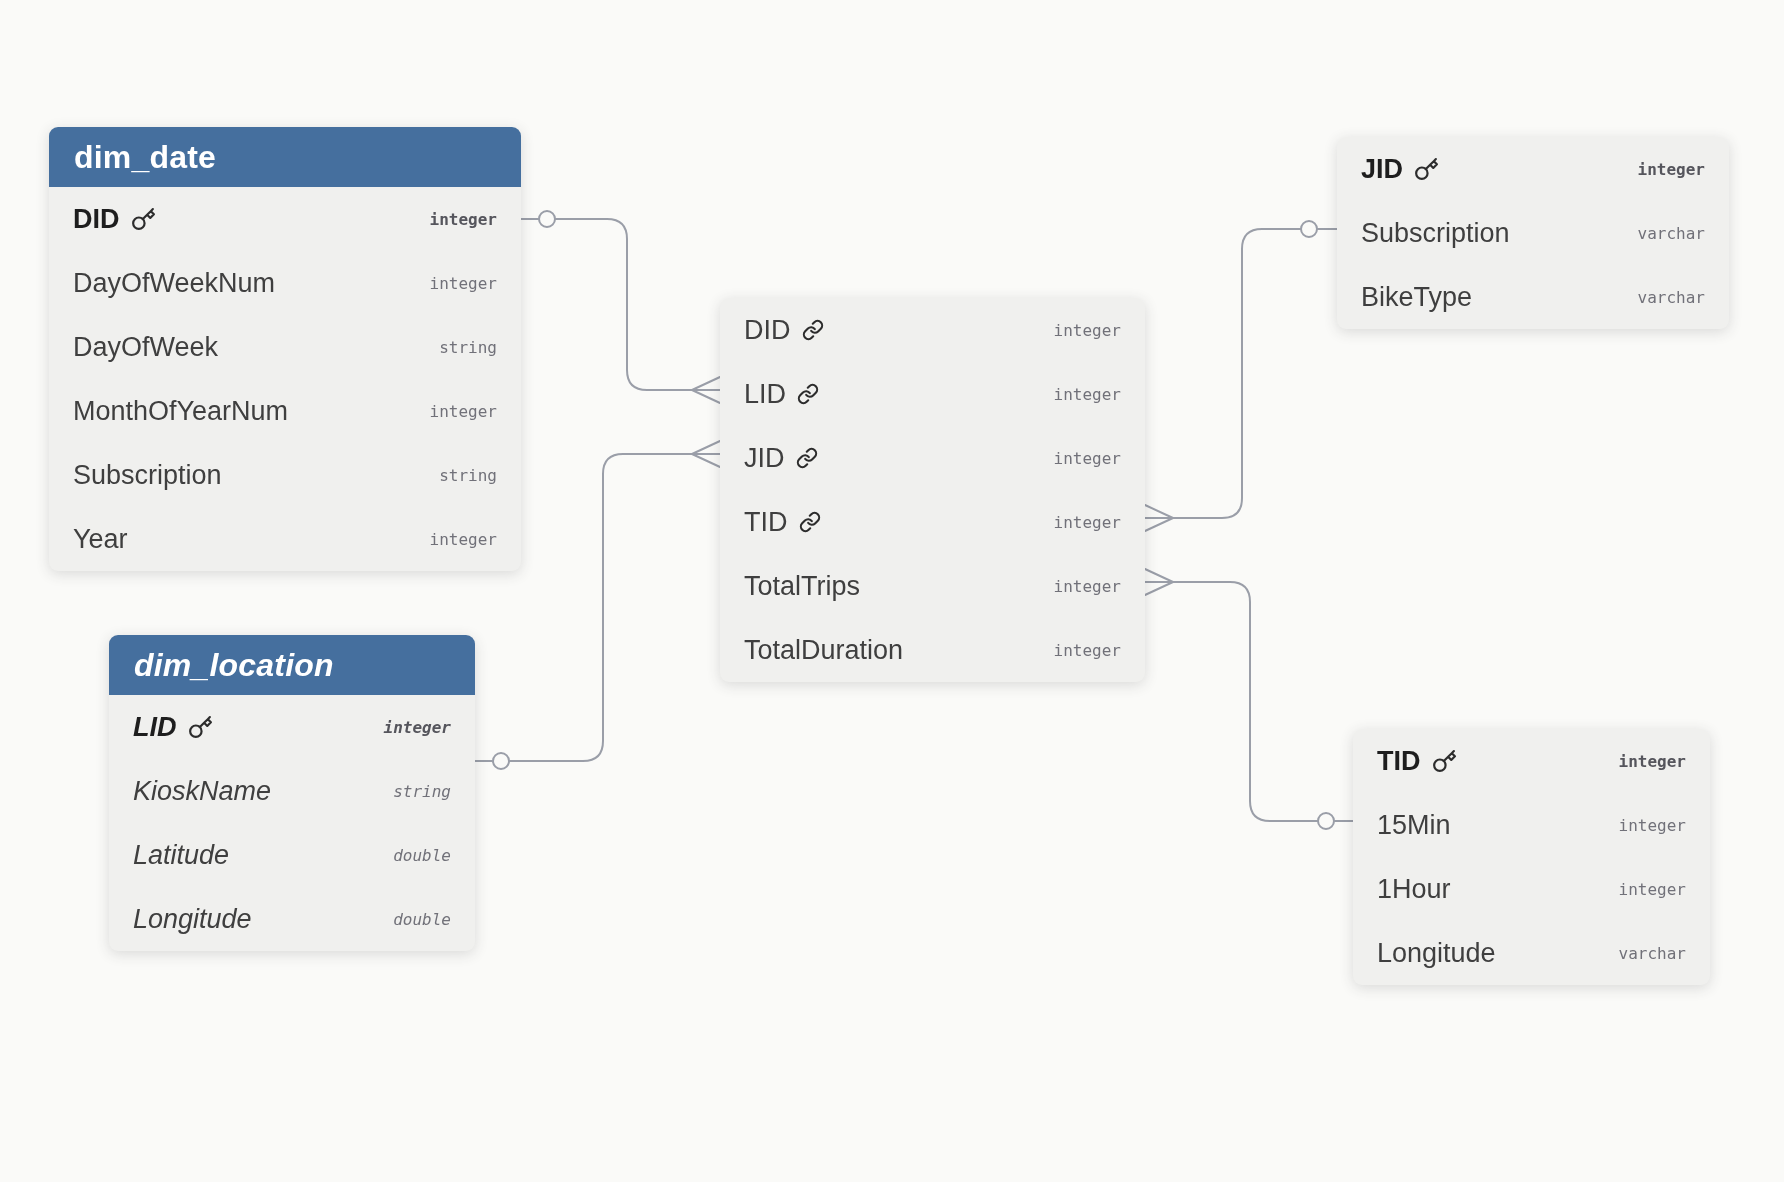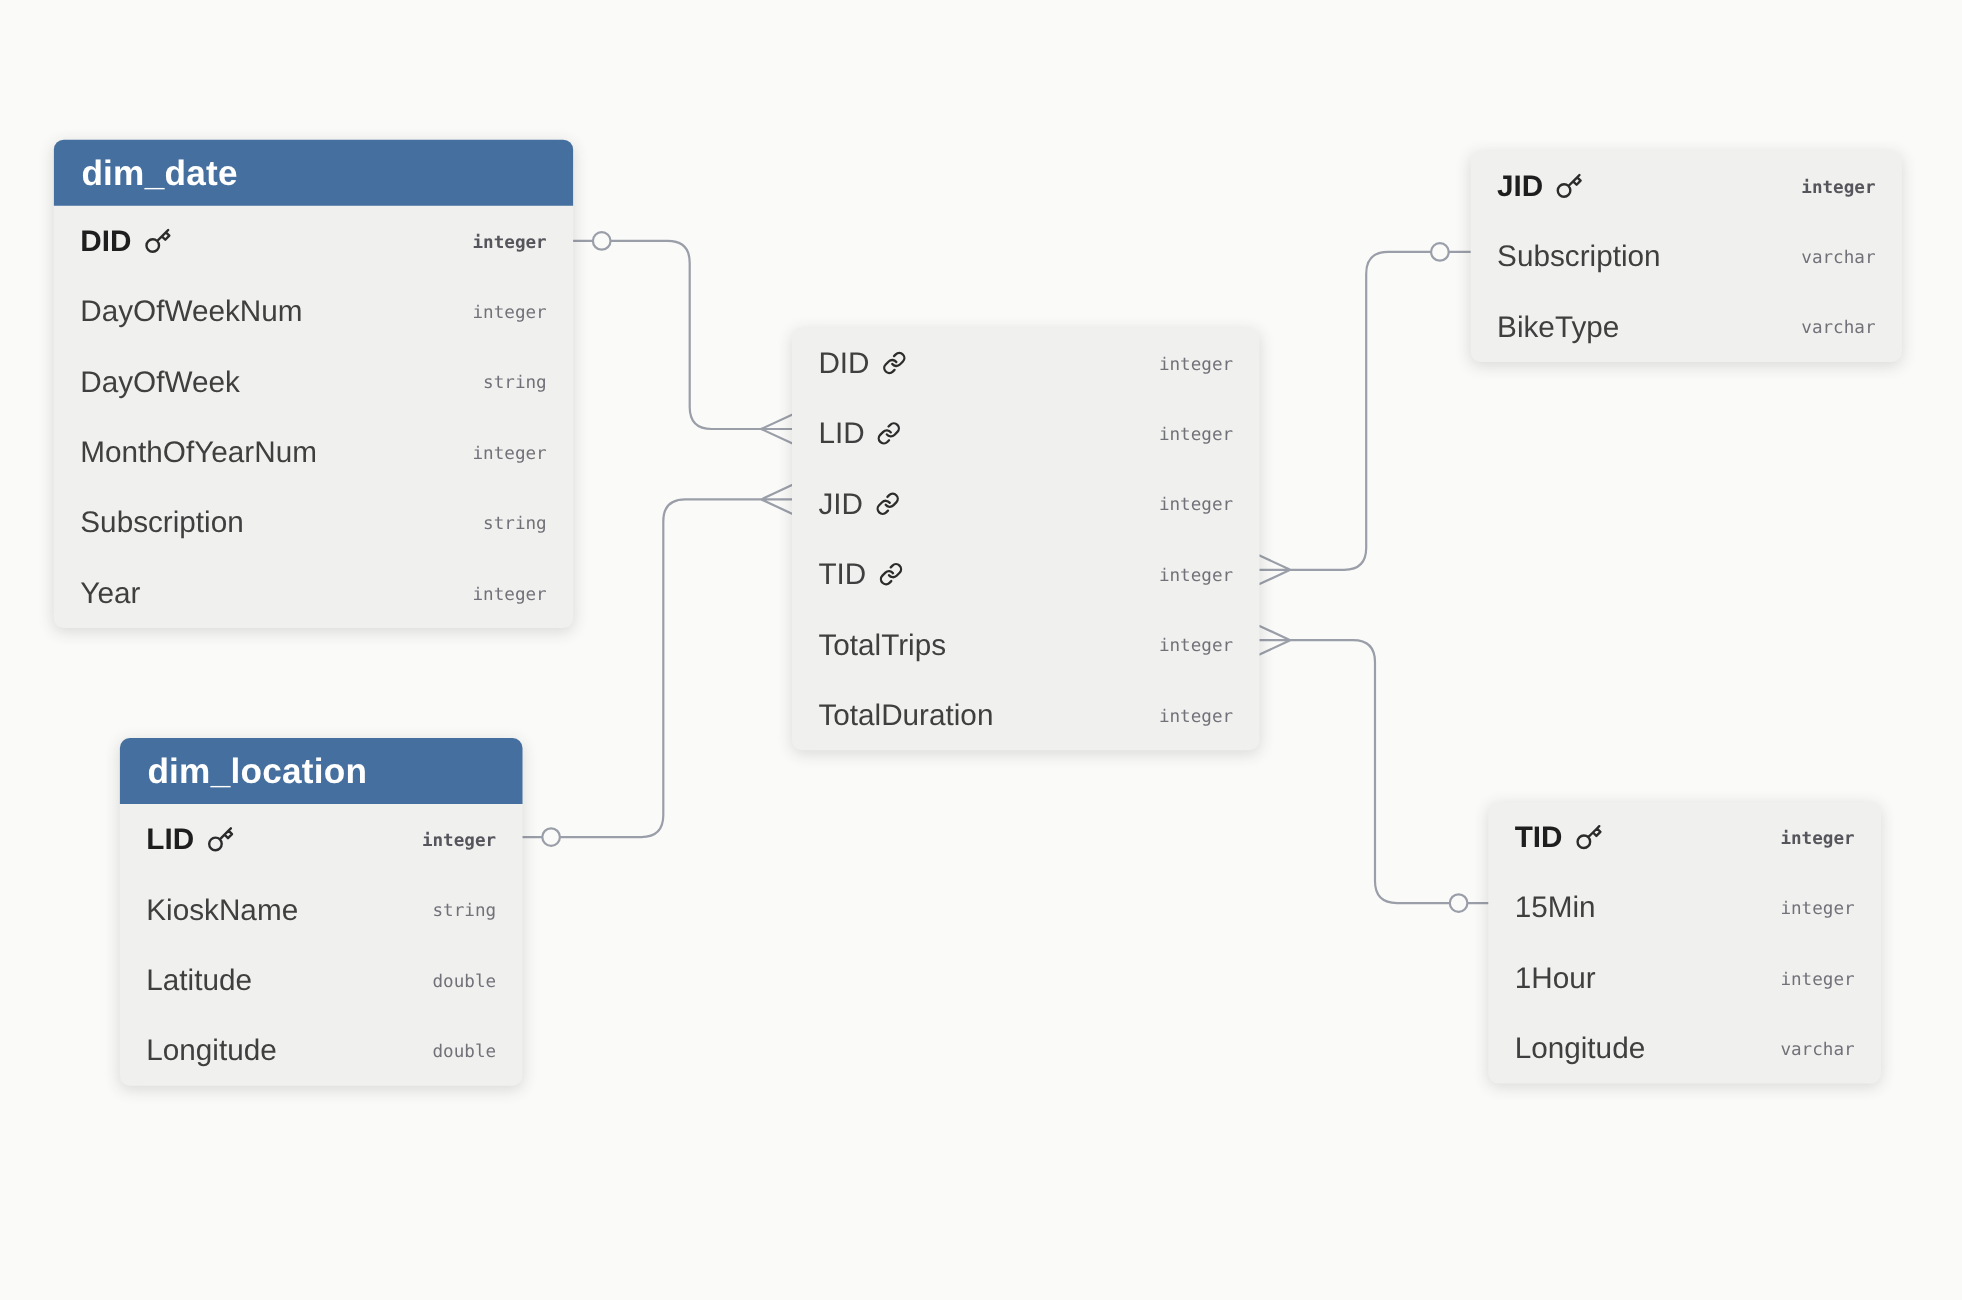--- a/index.html
+++ b/index.html
@@ -201,21 +201,21 @@
           </span>
           <span class="col-type">varchar</span>
         </div>
         <div class="erd-row">
           <span class="col-name">
             <span>BikeType</span>
           </span>
           <span class="col-type">varchar</span>
         </div>
       </div>
-      <div class="erd-table" style="left: 109px; top: 671px; width: 366px;">
+      <div class="erd-table" style="left: 109px; top: 635px; width: 366px; font-style: italic;">
         <div class="erd-header">
           <span>dim_location</span>
         </div>
         <div class="erd-row pk">
           <span class="col-name">
             <span>LID</span>
             <span class="field-icon">
               <svg width="25" height="25" viewBox="0 0 24 24" fill="none" stroke="currentColor" stroke-width="2.1" stroke-linecap="round" stroke-linejoin="round">
                 <path d="M21 2l-2 2m-7.61 7.61a5.5 5.5 0 1 1-7.778 7.778 5.5 5.5 0 0 1 7.777-7.777zm0 0L15.5 7.5m0 0l3 3L22 7l-3-3m-3.5 3.5L19 4"></path>
               </svg>

